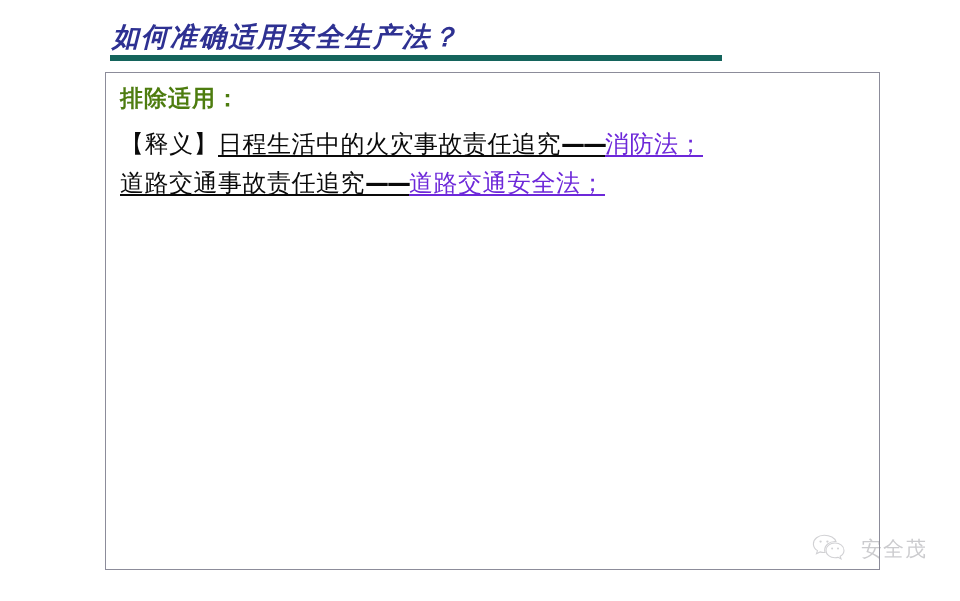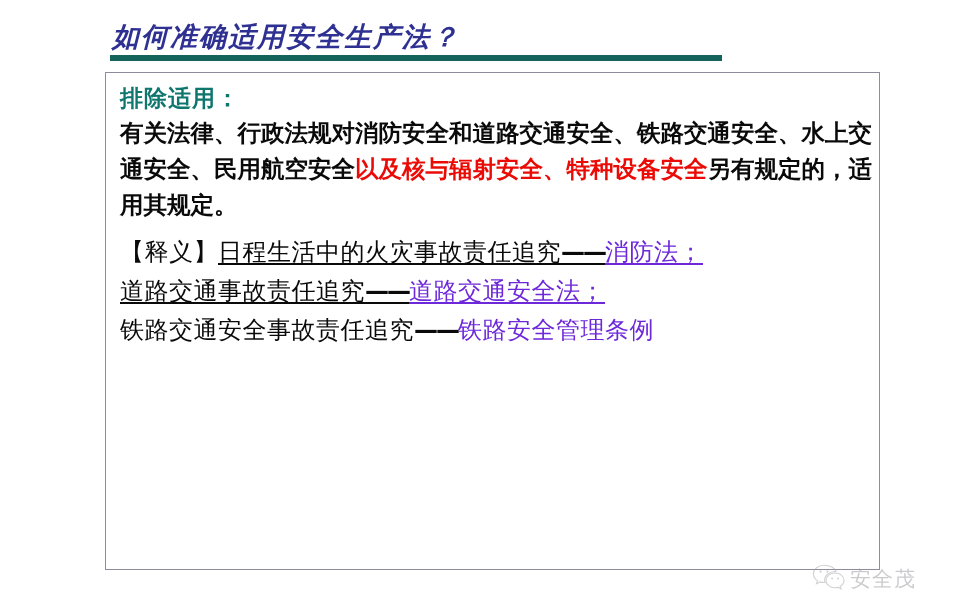--- a/index.html
+++ b/index.html
@@ -58,21 +58,21 @@
   }
 
   
   .hei {
     font-family: "Liberation Sans", "DejaVu Sans", sans-serif;
     font-weight: bold;
   }
   #exclusion-heading {
     font-size: 23px;
     line-height: 34px;
-    color: #0f766e;
+    color: #4d7c0f;
     letter-spacing: 1px;
   }
   #exclusion-body {
     font-size: 23.5px;
     line-height: 36px;
     color: #0a0a0a;
     letter-spacing: 0px;
     width: 752px;
   }
   #exclusion-body .red {
@@ -100,24 +100,24 @@
   .dash {
     letter-spacing: -2px;
     font-family: "DejaVu Sans", sans-serif;
     font-weight: bold;
   }
 
   
   #watermark {
     position: absolute;
     left: 812px;
-    top: 564px;
+    top: 534px;
     display: flex;
     align-items: center;
-    gap: 4px;
+    gap: 15px;
     opacity: 0.45;
     pointer-events: none;
   }
   #watermark .wm-text {
     font-family: "Liberation Serif", "DejaVu Serif", serif;
     font-size: 21px;
     color: #8e8e94;
     letter-spacing: 1px;
   }
 </style>
@@ -126,40 +126,34 @@
 
 <div id="slide-title">如何准确适用安全生产法？</div>
 
 <div id="title-rule"></div>
 
 <div id="content-frame">
   <div class="inner">
 
     <div id="exclusion-heading" class="hei">排除适用：</div>
 
-    <div id="exclusion-body" class="hei">
-      <span>有关法律、行政法规对消防安全和道路交通安全、铁路交通安全、水上交通安全、民用航空安全</span><span class="red">以及核与辐射安全、特种设备安全</span><span>另有规定的，适用其规定。</span>
-    </div>
 
     <div id="explanation-block">
 
       <div class="exp-line">
         <span>【释义】</span><span class="u">日程生活中的火灾事故责任追究</span><span class="u dash">——</span><span class="u redtxt">消防法；</span>
       </div>
 
       <div class="exp-line">
         <span class="u">道路交通事故责任追究</span><span class="u dash">——</span><span class="u redtxt">道路交通安全法；</span>
       </div>
 
 
 
 
-      <div class="exp-line">
-        <span>铁路交通安全事故责任追究</span><span class="dash">——</span><span class="redtxt">铁路安全管理条例</span>
-      </div>
 
 
     </div>
   </div>
 </div>
 
 <div id="watermark">
   <span>
     <svg width="34" height="26" viewBox="0 0 34 26" aria-hidden="true">
       <path d="M12.2 1.2C6.2 1.2 1.4 5.1 1.4 9.9c0 2.7 1.6 5.1 4.1 6.7l-1 3.1 3.6-1.8c1.2.35 2.5.55 3.9.55.35 0 .7-.02 1.05-.05-.25-.75-.38-1.5-.38-2.3 0-4.75 4.6-8.6 10.3-8.6.38 0 .75.02 1.1.06C22.9 4.0 18.1 1.2 12.2 1.2z" fill="none" stroke="#9a9aa0" stroke-width="1.1"></path>

